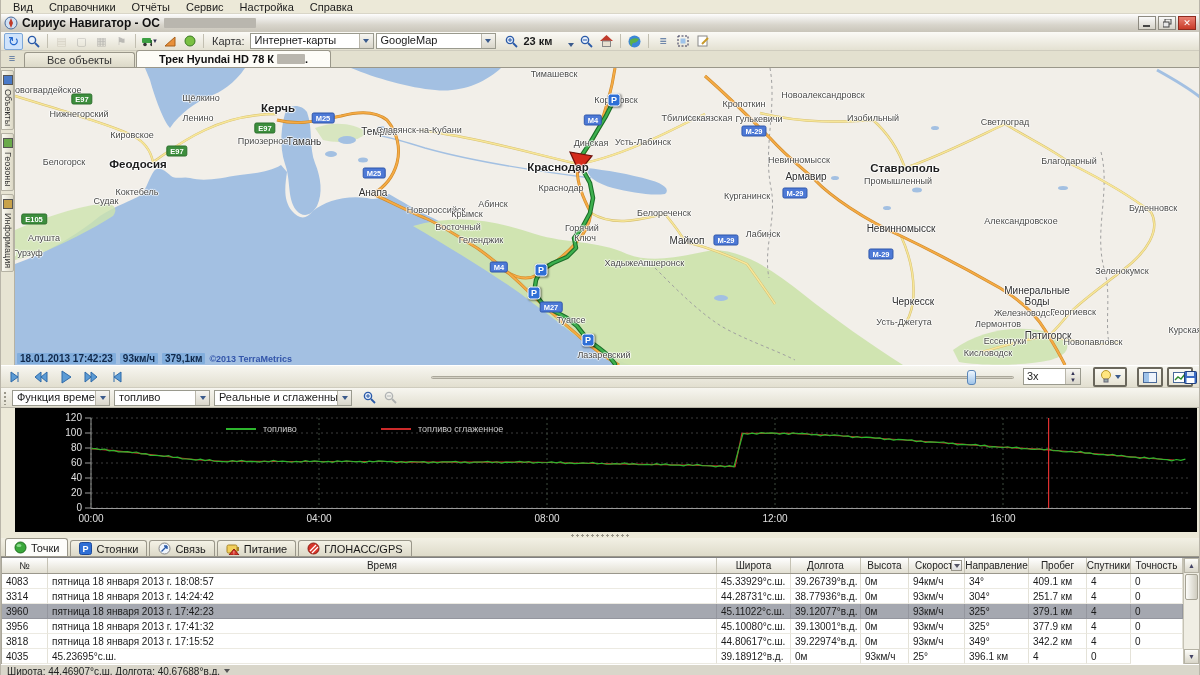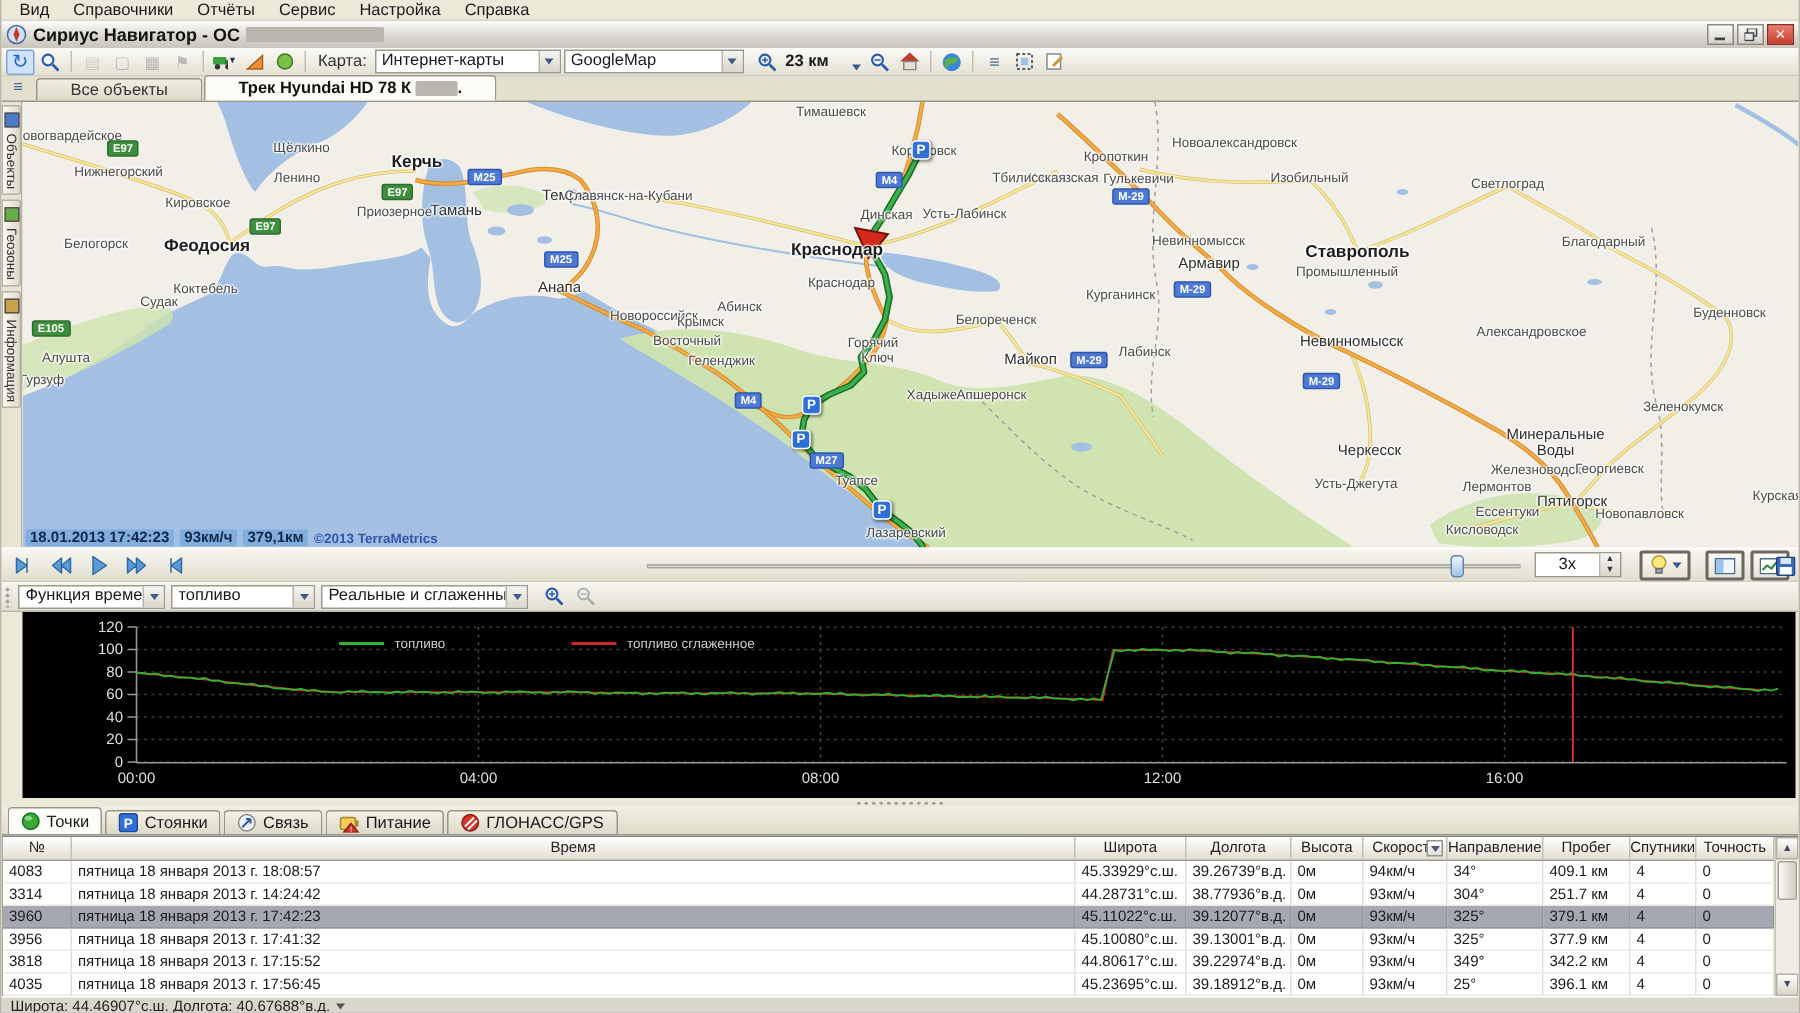--- a/index.html
+++ b/index.html
@@ -49,21 +49,21 @@
   .ochip{background:rgba(125,170,220,.85);color:#10284a;padding:0 3px;border-radius:1px;font-weight:bold;white-space:nowrap;}
   .attr{color:#3355aa;font-size:9px;font-weight:bold;}
   .pmark{position:absolute;width:13px;height:13px;transform:translate(-50%,-50%);background:#2f6fd6;border:1.5px solid #fff;border-radius:3px;color:#fff;font-weight:bold;font-size:9px;line-height:10px;text-align:center;box-shadow:1px 1px 2px rgba(0,0,0,.4);}
   
   #playbar{flex:0 0 23px;display:flex;align-items:center;background:linear-gradient(#f7f6f0,#e2dfd0);border-top:1px solid #fff;border-bottom:1px solid #cfccbe;padding:0 4px;position:relative;}
   .pbtn{width:22px;height:18px;display:flex;align-items:center;justify-content:center;margin-right:3px;border-radius:2px;}
   #slider{position:absolute;left:430px;width:583px;height:18px;top:2px;}
   #slider .track{position:absolute;left:0;right:0;top:8px;height:3px;background:linear-gradient(#bdbaae,#e8e5d8);border:1px solid #aaa79a;border-radius:2px;}
   #slider .thumb{position:absolute;top:2px;width:9px;height:15px;background:linear-gradient(#eef6ff,#9fc4e8);border:1px solid #5a86b8;border-radius:3px;}
   #spin{position:absolute;left:1022px;top:2px;width:58px;height:17px;display:flex;border:1px solid #9a9a8e;background:#fff;}
-  #spin .sv{flex:1;padding:1px 15px;}
+  #spin .sv{flex:1;padding:1px 3px;}
   #spin .sarr{width:15px;display:flex;flex-direction:column;border-left:1px solid #b9b6aa;background:linear-gradient(#f6f5f1,#d9d6ca);}
   #spin .sarr div{flex:1;display:flex;align-items:center;justify-content:center;font-size:6px;color:#335;}
   .fbtn{position:absolute;top:1px;height:20px;display:flex;align-items:center;justify-content:center;}
   .framed{border:2px solid #6a675c;border-radius:2px;background:linear-gradient(#fbfaf4,#e6e3d4);}
   
   #chartbar{flex:0 0 20px;display:flex;align-items:center;background:linear-gradient(#f7f6f0,#e2dfd0);border-bottom:1px solid #b8b5a8;padding:0 2px;gap:4px;}
   .grip{width:5px;height:14px;background-image:radial-gradient(circle,#9a978a 1px,transparent 1.2px);background-size:4px 4px;}
   
   #chartwrap{flex:0 0 124px;background:#ece9d8;position:relative;}
   
@@ -711,21 +711,20 @@
           <div class="dc">39.22974°в.д.</div>
           <div class="dc">0м</div>
           <div class="dc">93км/ч</div>
           <div class="dc">349°</div>
           <div class="dc">342.2 км</div>
           <div class="dc">4</div>
           <div class="dc">0</div>
         </div>
         <div class="trow">
           <div class="dc">4035</div>
-          <div class="dc">пятница 18 января 2013 г. 17:56:45</div>
           <div class="dc">45.23695°с.ш.</div>
           <div class="dc">39.18912°в.д.</div>
           <div class="dc">0м</div>
           <div class="dc">93км/ч</div>
           <div class="dc">25°</div>
           <div class="dc">396.1 км</div>
           <div class="dc">4</div>
           <div class="dc">0</div>
         </div>
       </div>

